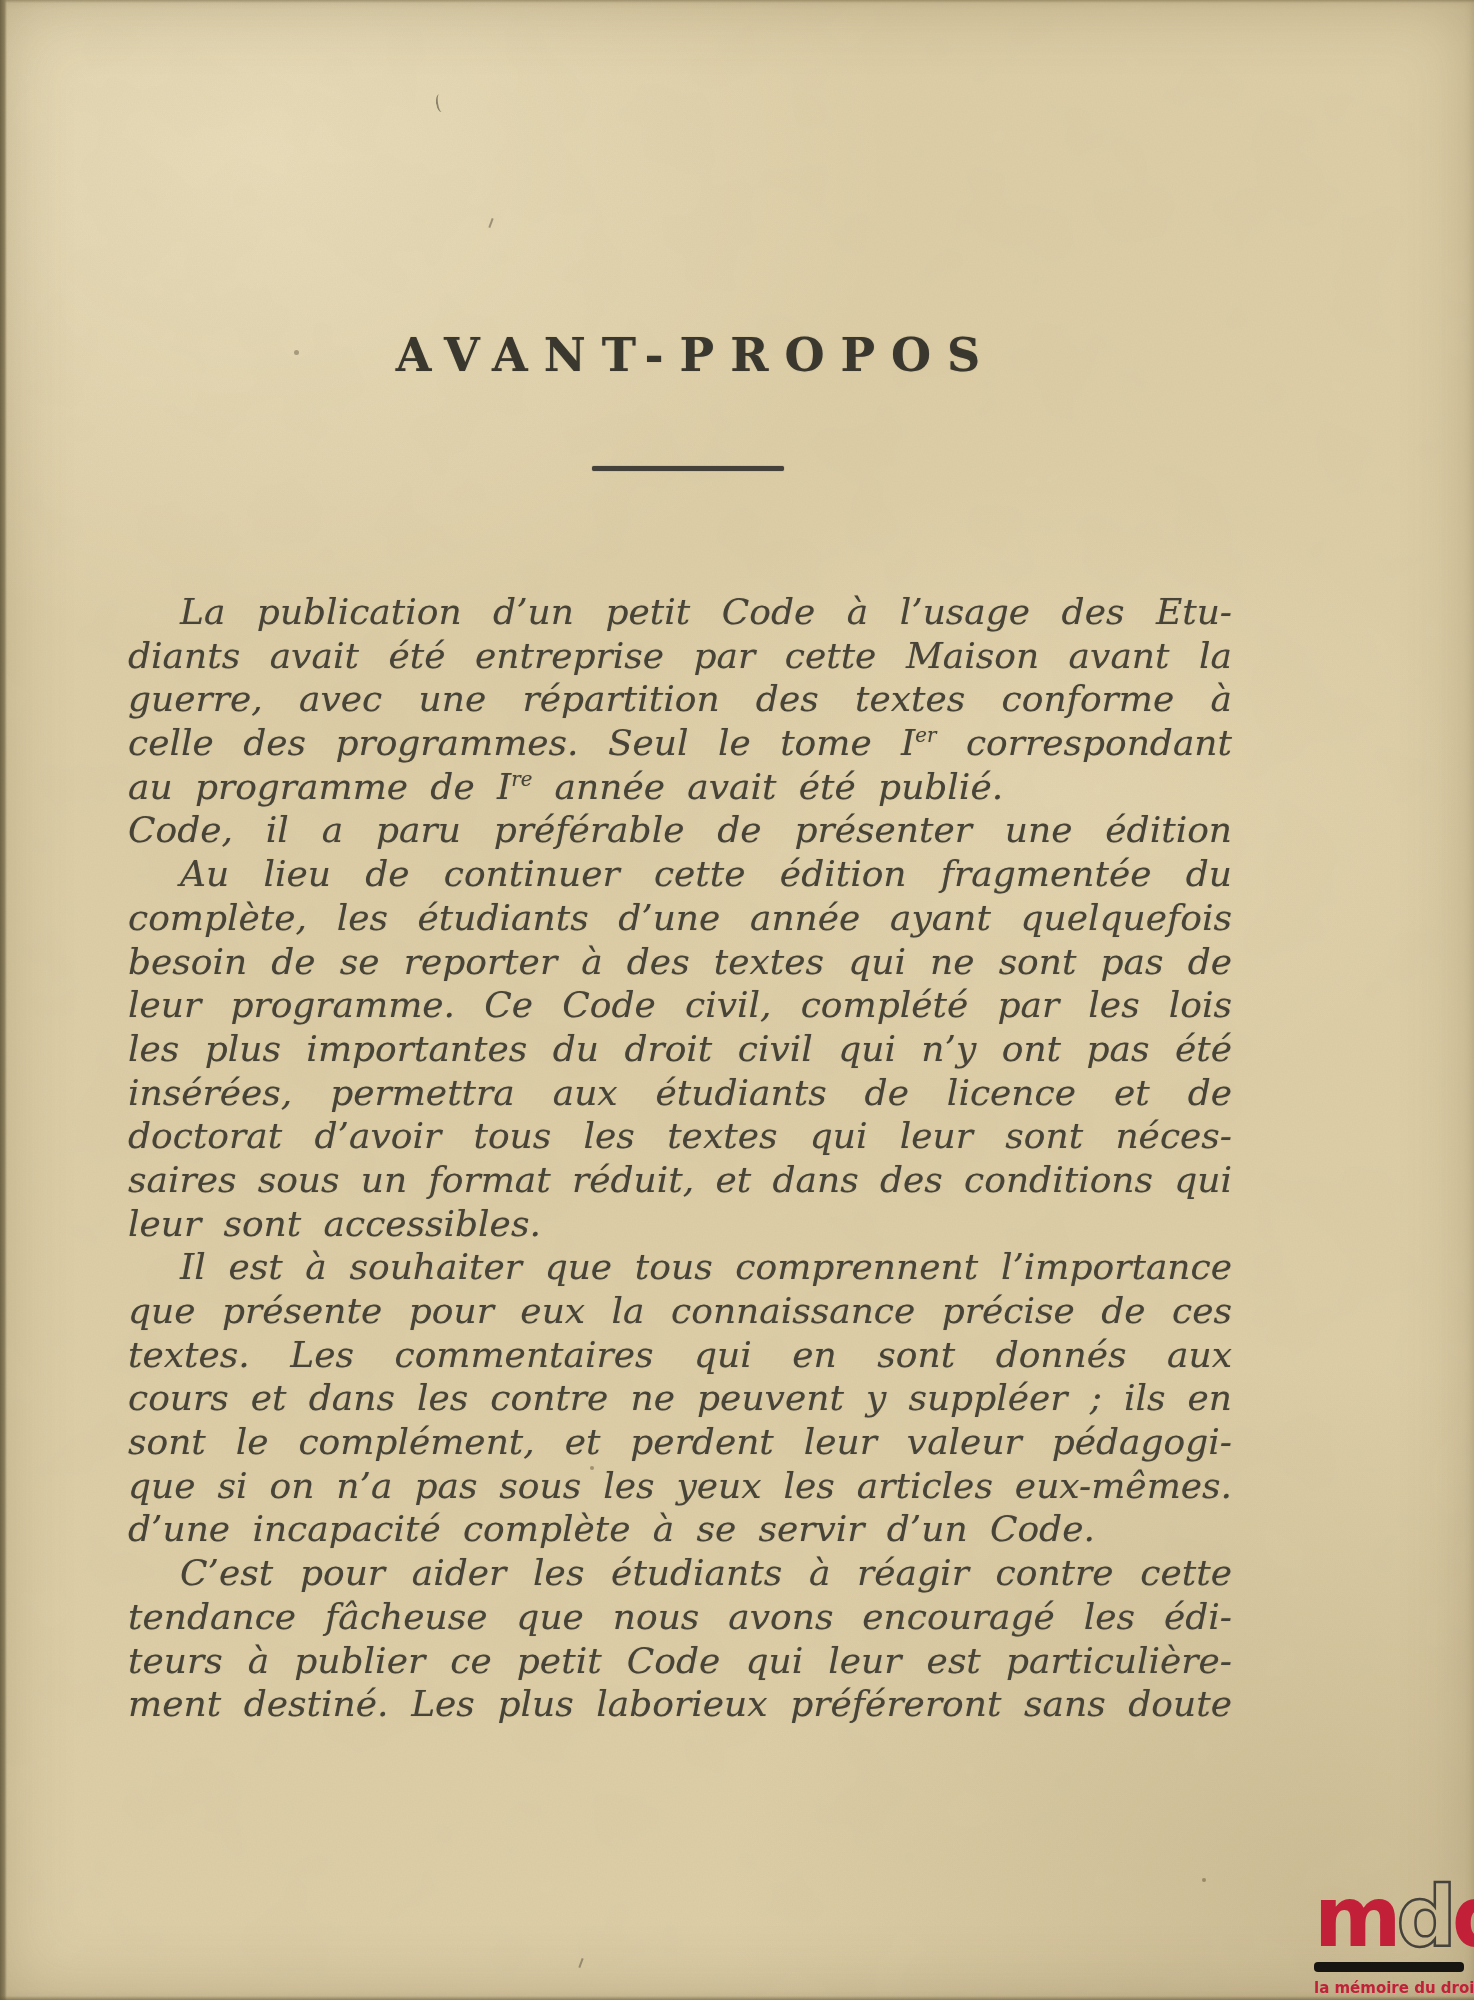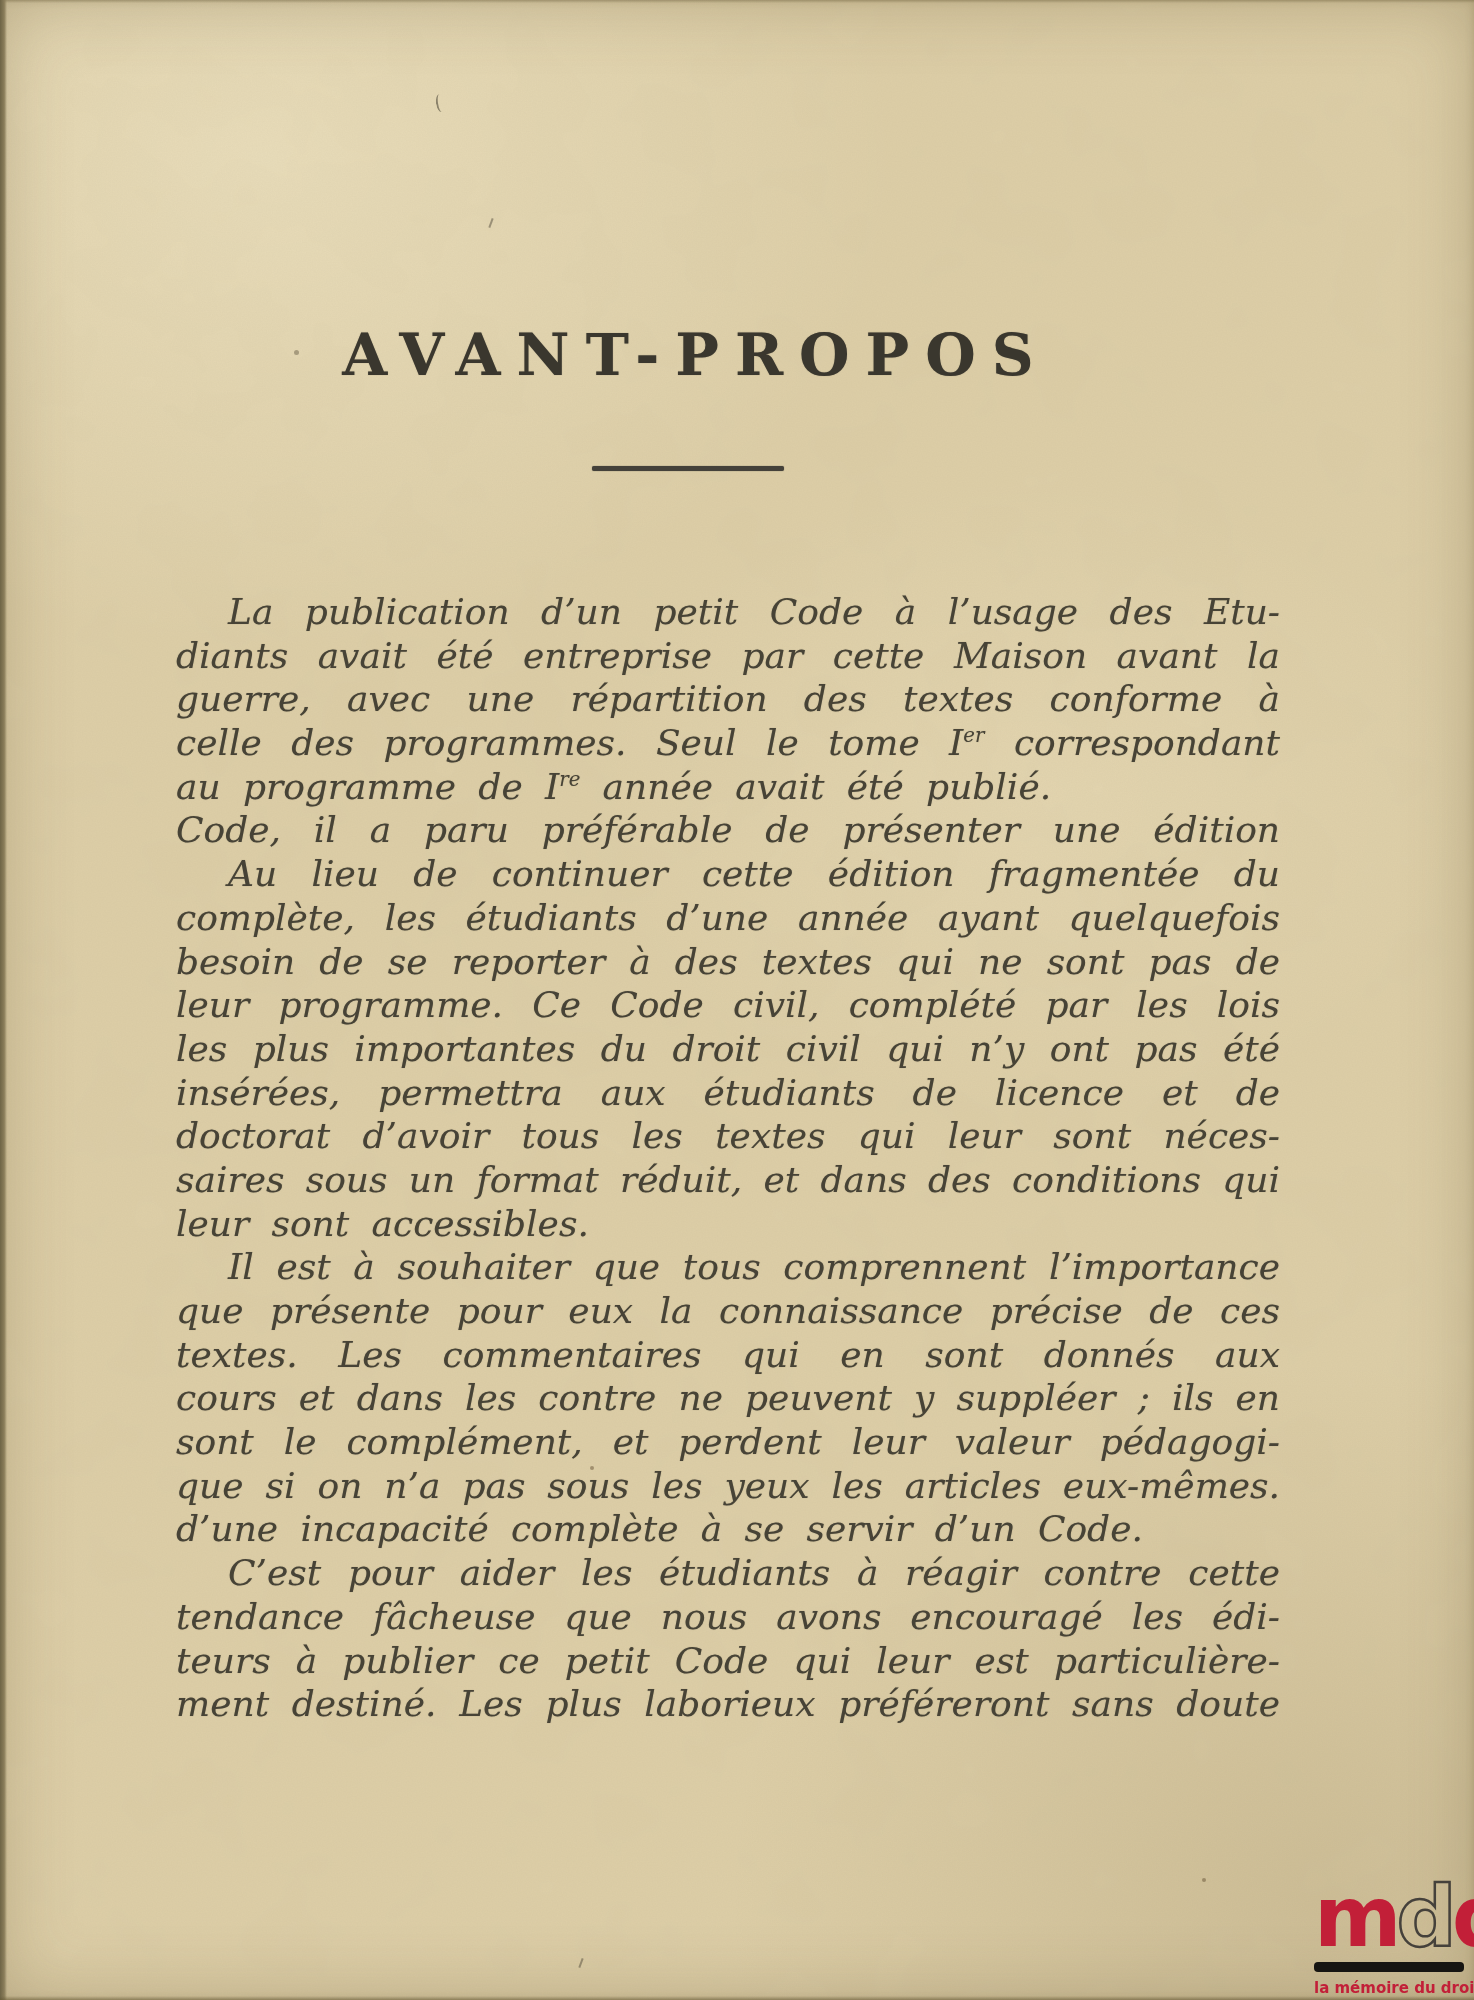--- a/index.html
+++ b/index.html
@@ -31,21 +31,21 @@
     background: linear-gradient(to bottom, rgba(100,88,52,0.35), rgba(100,88,52,0));
   }
   .noise { position: absolute; inset: 0; pointer-events: none; }
 
   .doc-title {
     position: absolute;
     left: 128px; top: 330px; width: 1104px;
     text-align: center;
     font-family: "DejaVu Serif", serif;
     font-weight: bold;
-    font-size: 58px; line-height: 50px;
+    font-size: 46px; line-height: 50px;
     letter-spacing: 16px;
     padding-left: 16px; 
     color: #3a372e;
     text-shadow: 0 0 1px rgba(58,55,46,0.4);
   }
   .divider {
     position: absolute;
     left: 592px; top: 466px;
     width: 192px; height: 5px;
     background: #44413a;
@@ -53,21 +53,20 @@
     box-shadow: 0 0 1px rgba(60,55,45,0.8);
   }
   .text-block {
     position: absolute;
     left: 128px; top: 590px; width: 1104px;
     font-family: "DejaVu Serif", serif;
     font-style: italic;
     font-size: 36px;
     color: #474336;
     text-shadow: 0 0 1px rgba(70,66,54,0.35);
-    margin-left: 48px;
   }
   .para { margin: 0; }
   .line {
     height: 43.7px;
     line-height: 43.7px;
     white-space: nowrap;
     text-align: justify;
     text-align-last: justify;
     overflow: visible;
   }

